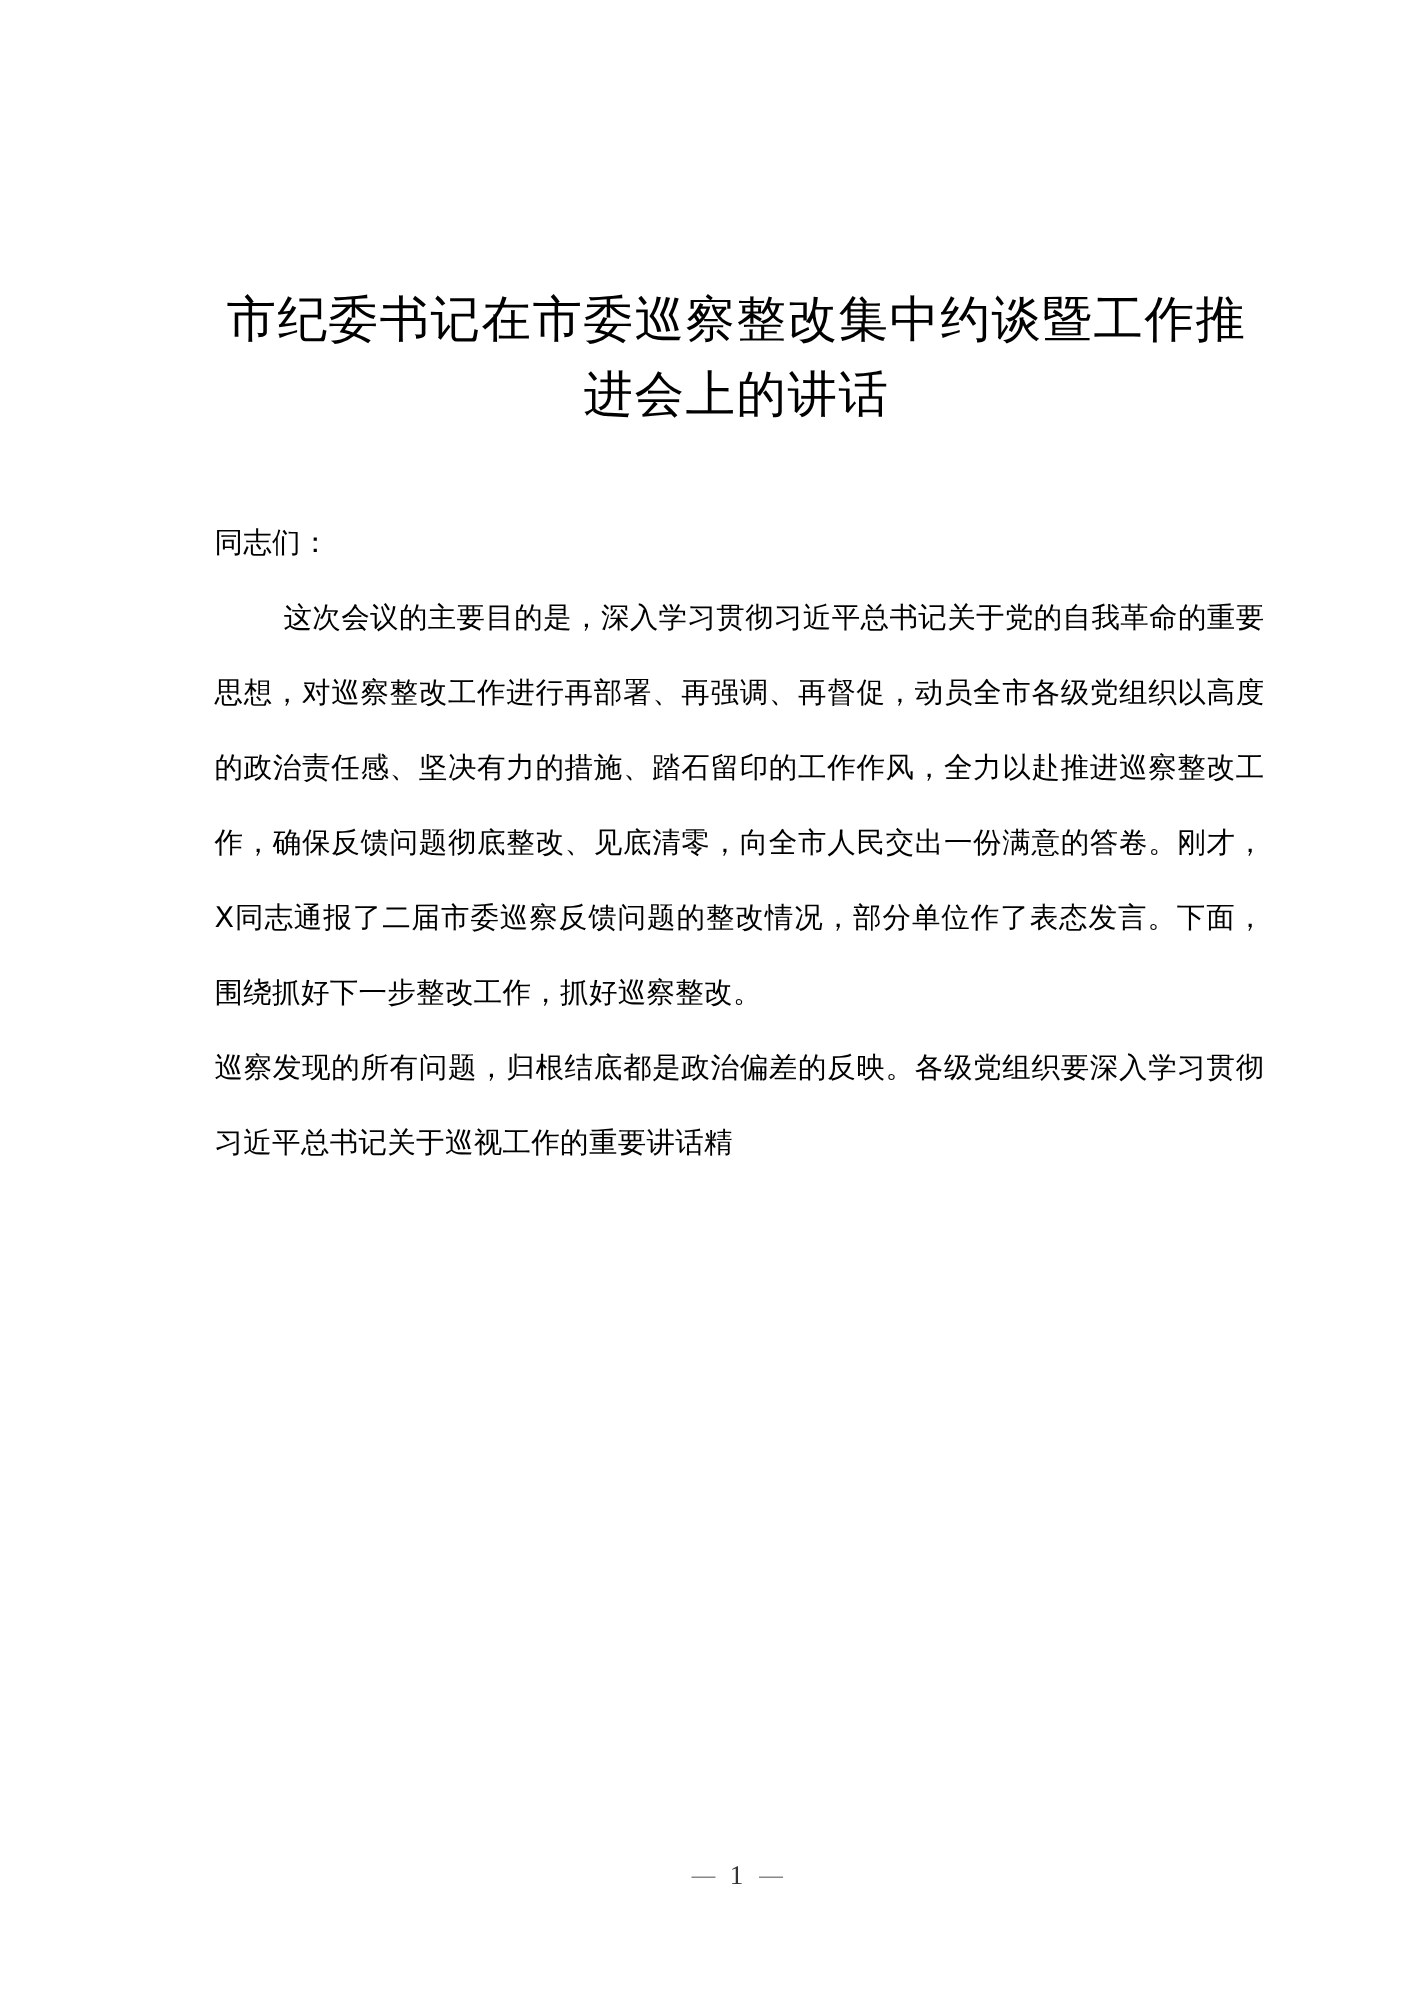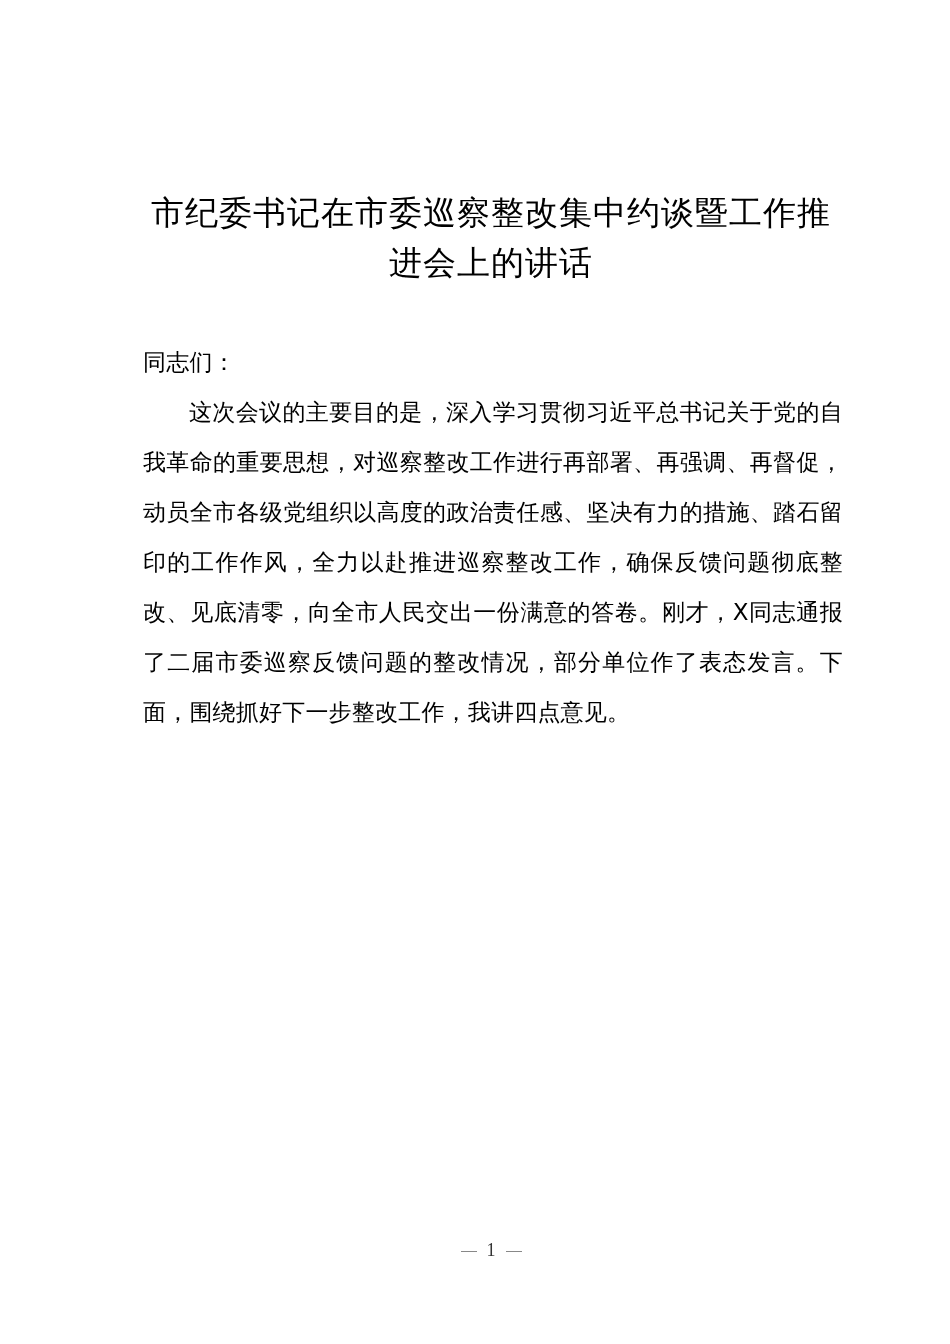--- a/index.html
+++ b/index.html
@@ -1,32 +1,33 @@
 <!DOCTYPE html>
 <html><head>
 <meta charset="utf-8">
 <style>
   html, body { margin: 0; padding: 0; background: #ffffff; }
   body { width: 950px; height: 1344px; position: relative; overflow: hidden; font-family: "DejaVu Sans", "Liberation Sans", sans-serif; color: #000; }
   .page { position: absolute; left: 16px; top: 0; width: 950px; height: 1344px; background: #fff; }
   .title { position: absolute; left: 120px; width: 710px; top: 188px; text-align: center; font-family: "DejaVu Serif", "Liberation Serif", serif; font-size: 33px; line-height: 50px; letter-spacing: 1px; font-weight: normal; margin: 0; }
-  .body { position: absolute; left: 127px; width: 700px; top: 337px; font-size: 23px; line-height: 50px; }
+  .body { position: absolute; left: 127px; width: 700px; top: 337px; font-size: 19px; line-height: 50px; }
   .body p { margin: 0; text-align: justify; text-align-last: left; letter-spacing: 0.2px; }
   .indent { text-indent: 46px; }
   .bold { font-weight: bold; }
   .footer { position: absolute; top: 1240px; left: 0; width: 950px; text-align: center; font-family: "Liberation Serif", serif; font-size: 18px; color: #333; }
   .footer .dash { display: inline-block; width: 16px; height: 1px; background: #888; vertical-align: middle; margin: 0 10px; }
 </style>
 </head>
 <body>
 
 <div class="page">
   <h1 class="title">市纪委书记在市委巡察整改集中约谈暨工作推进会上的讲话</h1>
 
   <div class="body">
     <p>同志们：</p>
-    <p class="indent">这次会议的主要目的是，深入学习贯彻习近平总书记关于党的自我革命的重要思想，对巡察整改工作进行再部署、再强调、再督促，动员全市各级党组织以高度的政治责任感、坚决有力的措施、踏石留印的工作作风，全力以赴推进巡察整改工作，确保反馈问题彻底整改、见底清零，向全市人民交出一份满意的答卷。刚才，X同志通报了二届市委巡察反馈问题的整改情况，部分单位作了表态发言。下面，围绕抓好下一步整改工作，我讲四点意见。</p>
+    <p class="indent">这次会议的主要目的是，深入学习贯彻习近平总书记关于党的自我革命的重要思想，对巡察整改工作进行再部署、再强调、再督促，动员全市各级党组织以高度的政治责任感、坚决有力的措施、踏石留印的工作作风，全力以赴推进巡察整改工作，确保反馈问题彻底整改、见底清零，向全市人民交出一份满意的答卷。刚才，X同志通报了二届市委巡察反馈问题的整改情况，部分单位作了表态发言。下面，围绕抓好下一步整改工作，抓好巡察整改。</p>
+    <p>巡察发现的所有问题，归根结底都是政治偏差的反映。各级党组织要深入学习贯彻习近平总书记关于巡视工作的重要讲话精</p>
   </div>
 
   <div class="footer">
     <span class="dash"></span><span>1</span><span class="dash"></span>
   </div>
 </div>
 
 </body></html>

